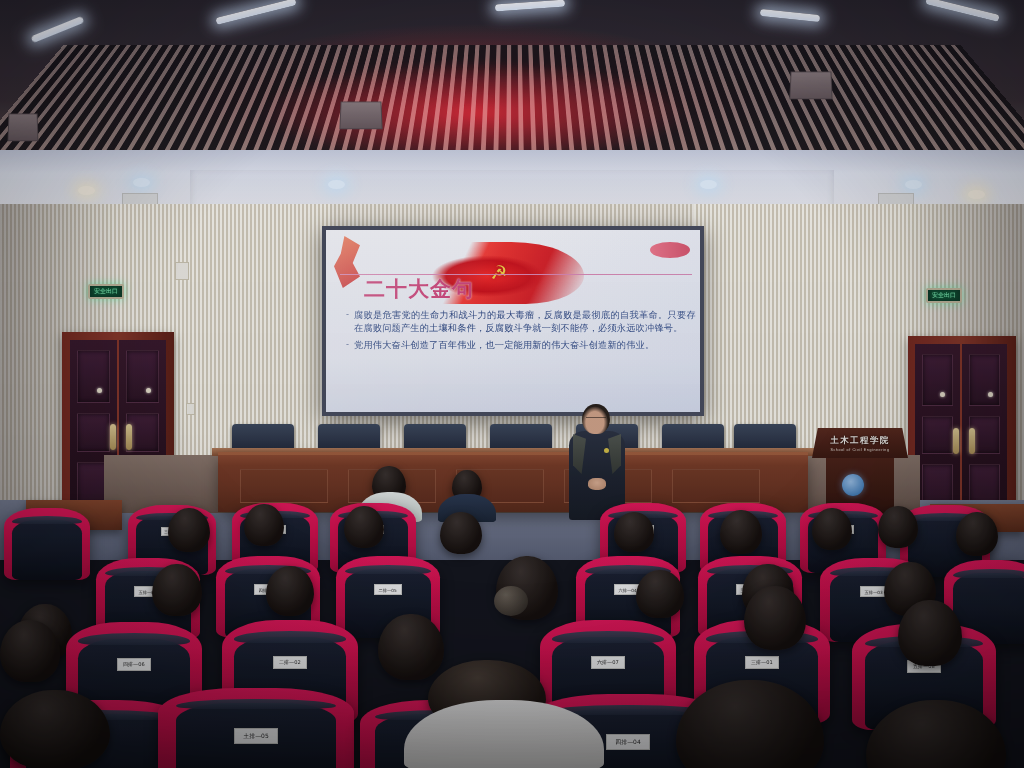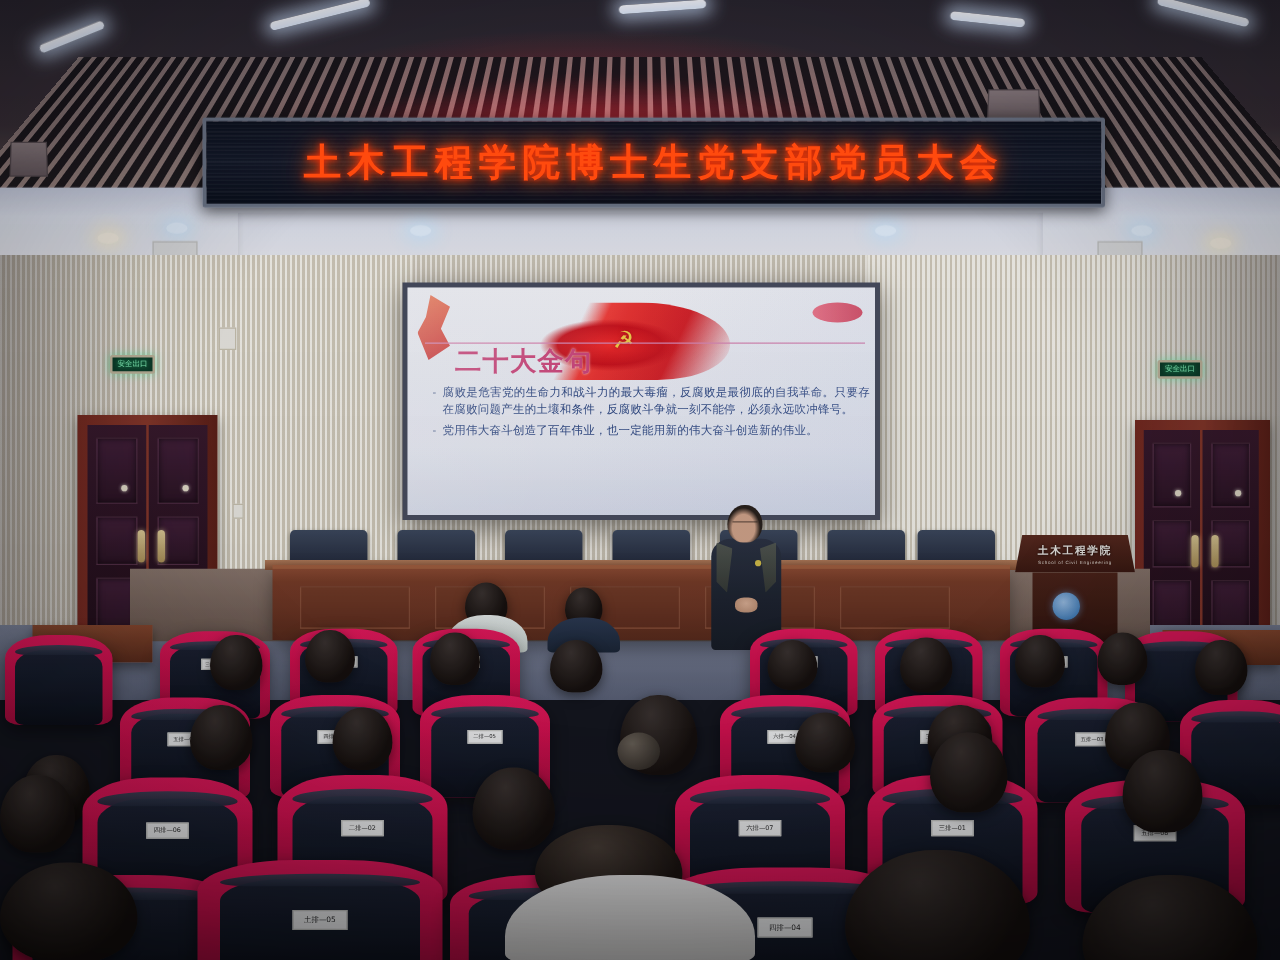--- a/index.html
+++ b/index.html
@@ -411,23 +411,20 @@
   <div class="soffit-inner"></div>
   <div class="downlight" style="left:78px; top:186px;"></div>
   <div class="downlight cool" style="left:133px; top:178px;"></div>
   <div class="downlight cool" style="left:328px; top:180px;"></div>
   <div class="downlight cool" style="left:700px; top:180px;"></div>
   <div class="downlight cool" style="left:905px; top:180px;"></div>
   <div class="downlight" style="left:968px; top:190px;"></div>
   <div class="ceil-vent2" style="left:122px; top:193px;"></div>
   <div class="ceil-vent2" style="left:878px; top:193px;"></div>
 
-  <div class="banner">
-    <div class="banner-text">土木工程学院博士生党支部党员大会</div>
-  </div>
 
   <div class="wall-back"></div>
   <div class="wall left"></div>
   <div class="wall right"></div>
   <div class="wall-shade-l"></div>
   <div class="wall-shade-r"></div>
 
   <div class="exit-sign" style="left:88px; top:284px;">
     <span>安全出口</span>
   </div>

